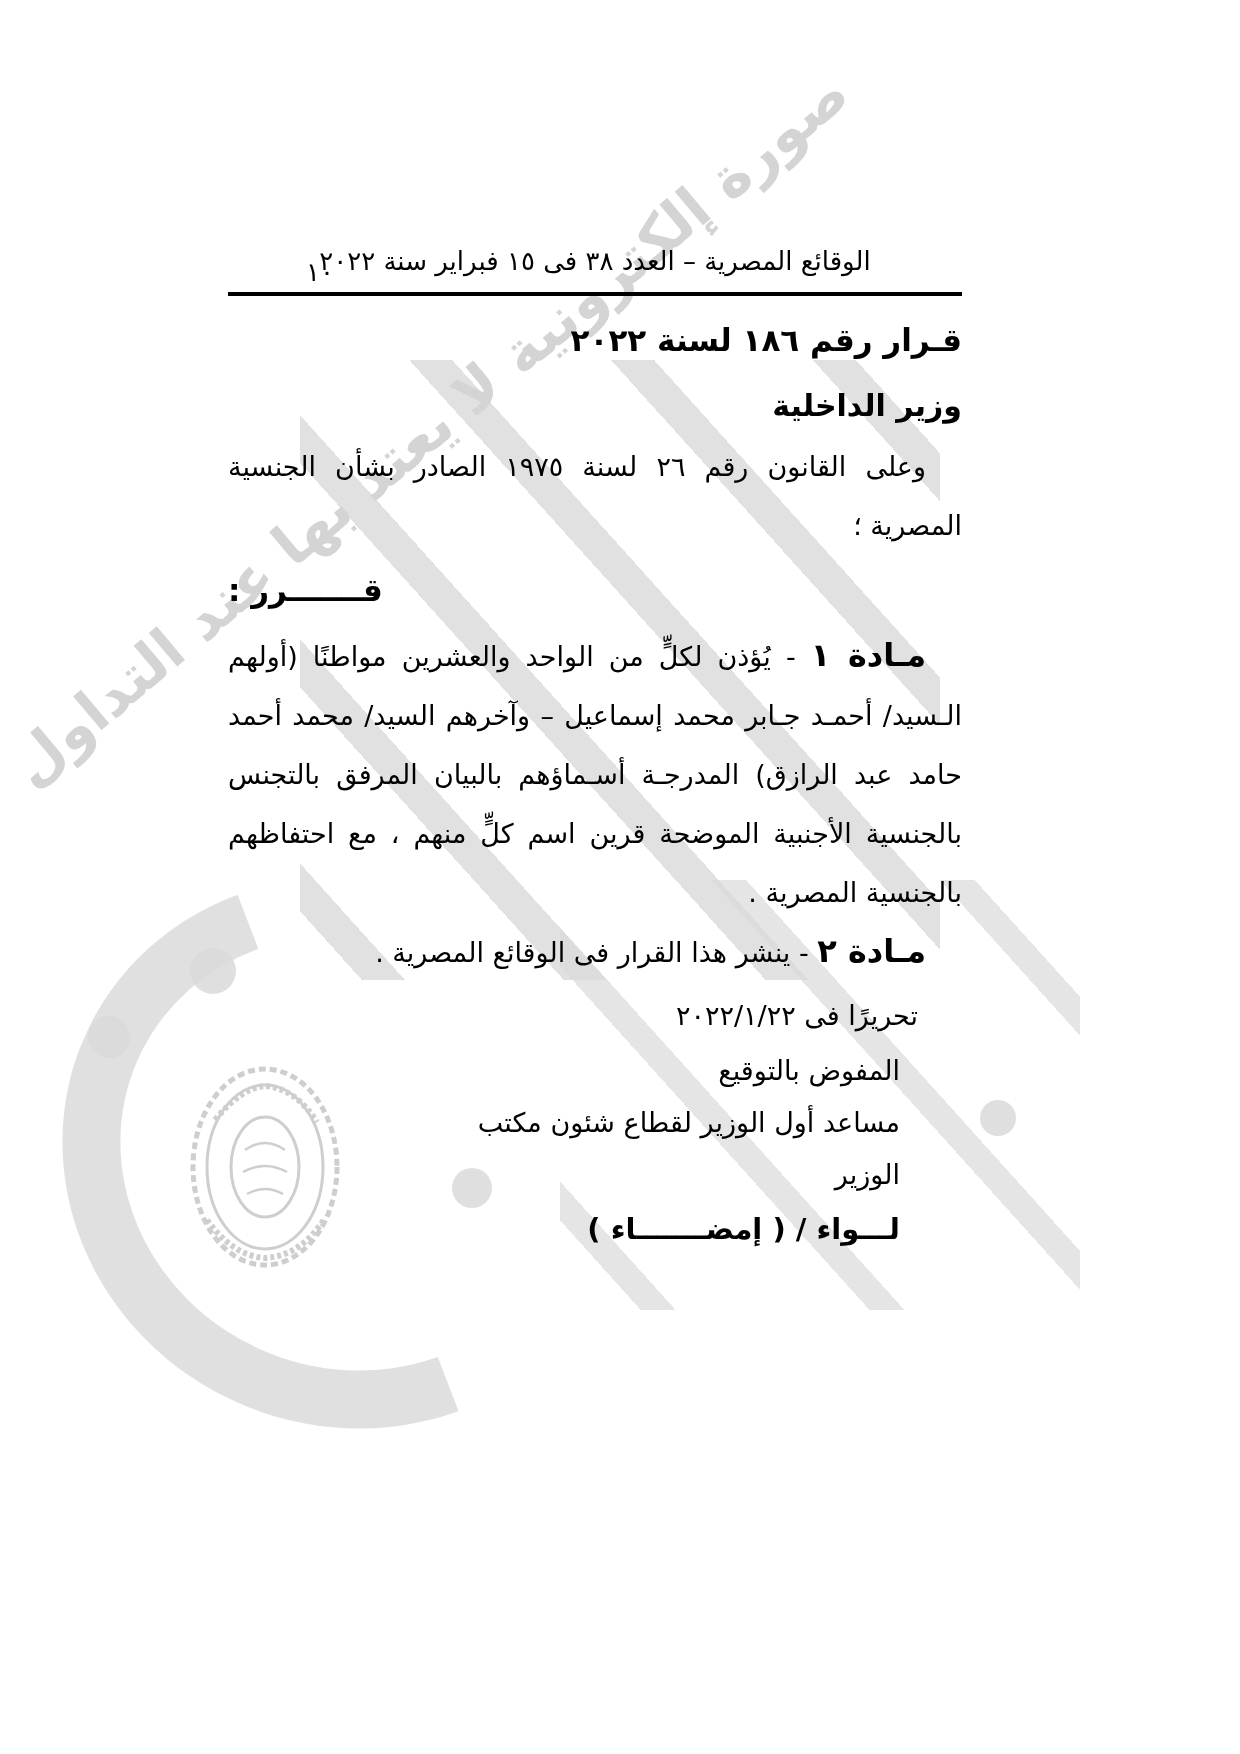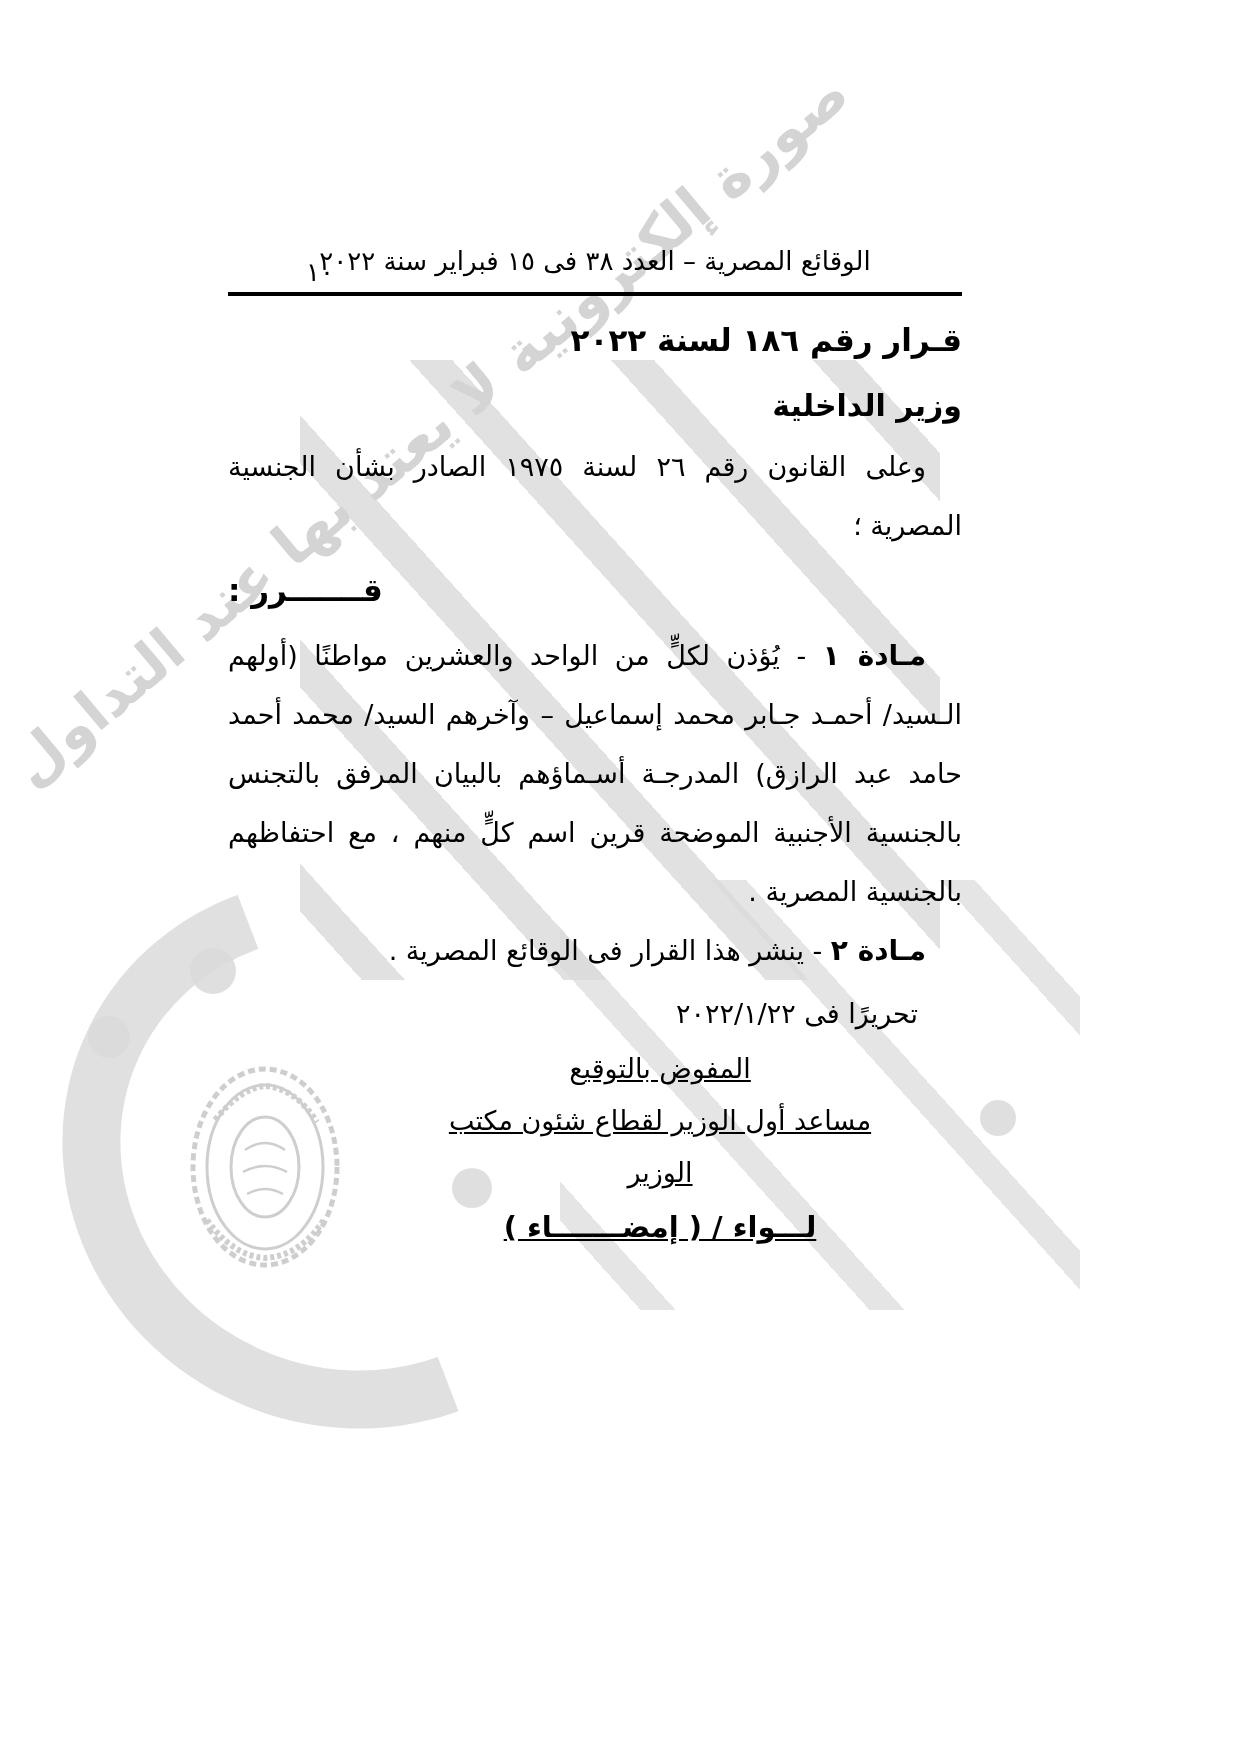--- a/index.html
+++ b/index.html
@@ -58,26 +58,26 @@
   .issuer{font-size:30px;font-weight:bold;margin:0 0 14px 0;text-align:right;}
 
   p.body-line{
     margin:0;font-size:27px;line-height:59px;text-align:justify;
     text-justify:inter-word;
   }
   p.indent{text-indent:36px;}
   .decided{
     text-align:left;font-size:31px;font-weight:bold;margin:6px 0;line-height:59px;
   }
-  .article-label{font-weight:bold;font-size:28px;}
+  .article-label{font-weight:bold;font-size:32px;}
   .date-line{
     margin:4px 0 0 0;font-size:27px;line-height:59px;text-align:right;
     padding-right:44px;
   }
-  .signature{width:480px;margin-right:62px;text-align:center;text-decoration:underline;}
+  .signature{width:480px;margin-right:62px;}
   .signature p{margin:0;font-size:27px;line-height:52px;}
   .signature .sig-name{font-weight:bold;font-size:29px;line-height:56px;}
 </style>
 </head>
 <body>
 
 <div class="sheet">
 
   <div class="wm">
     <div class="wm-stripes"></div>

